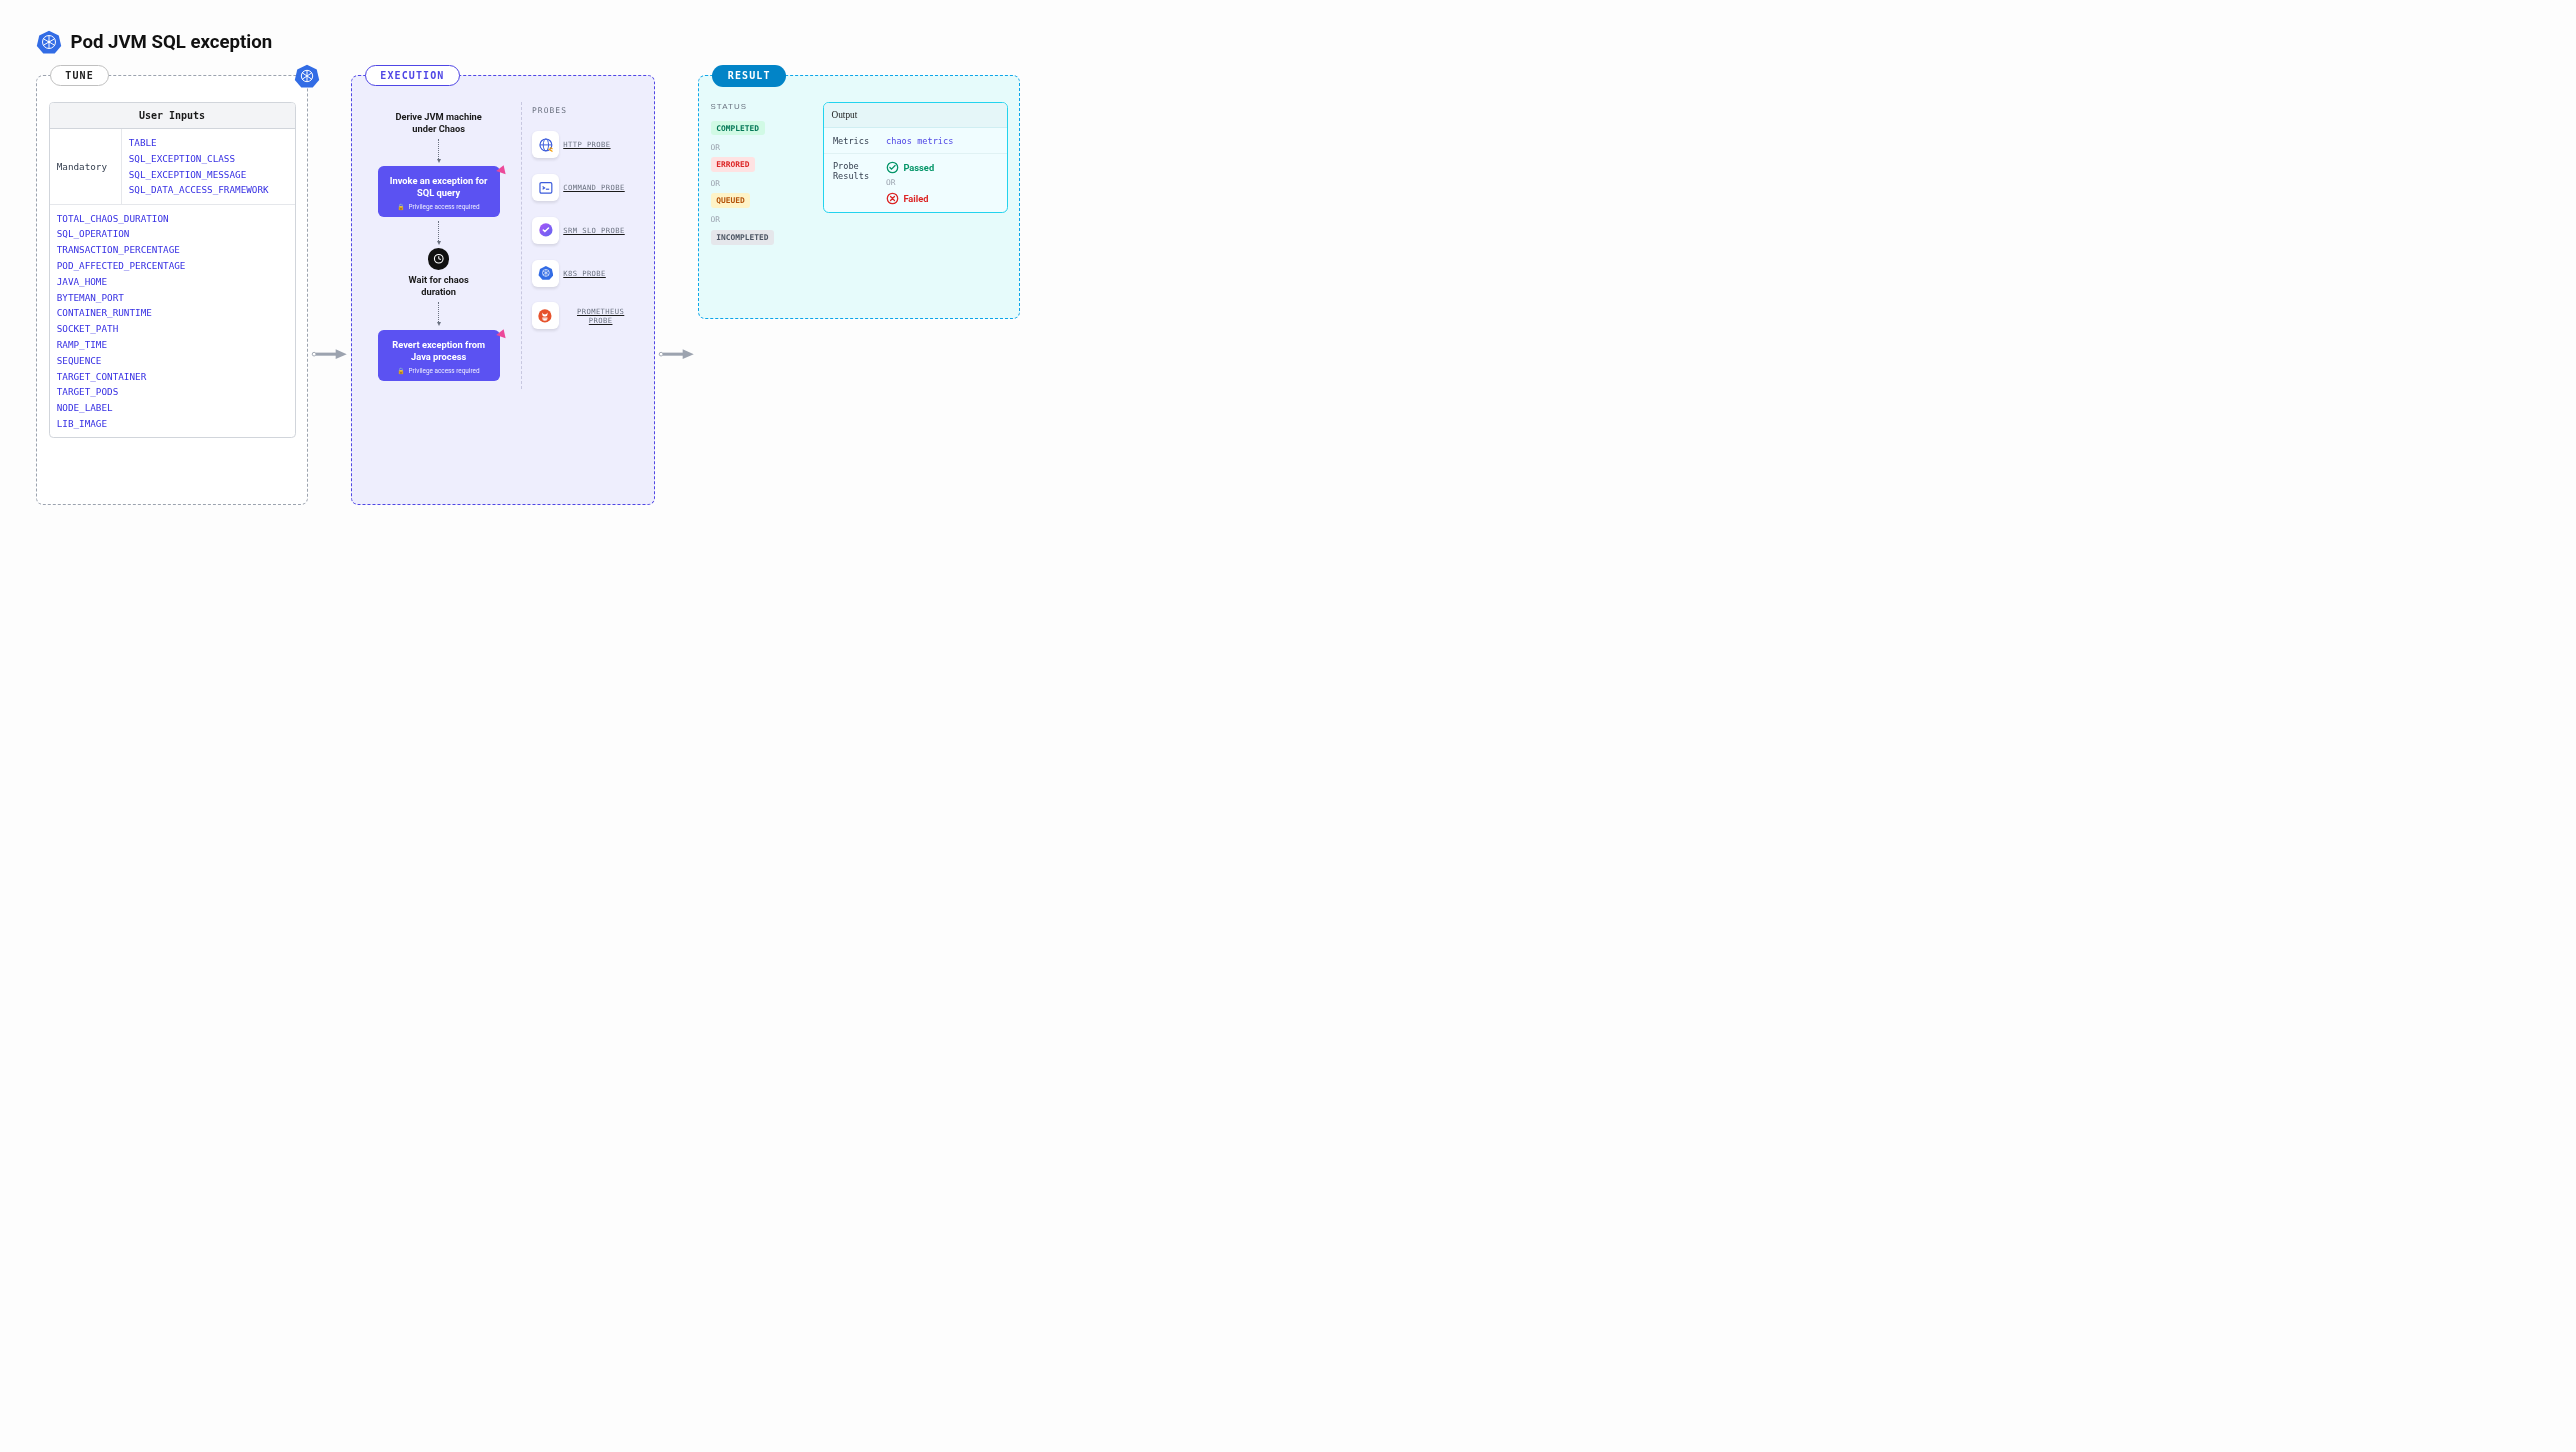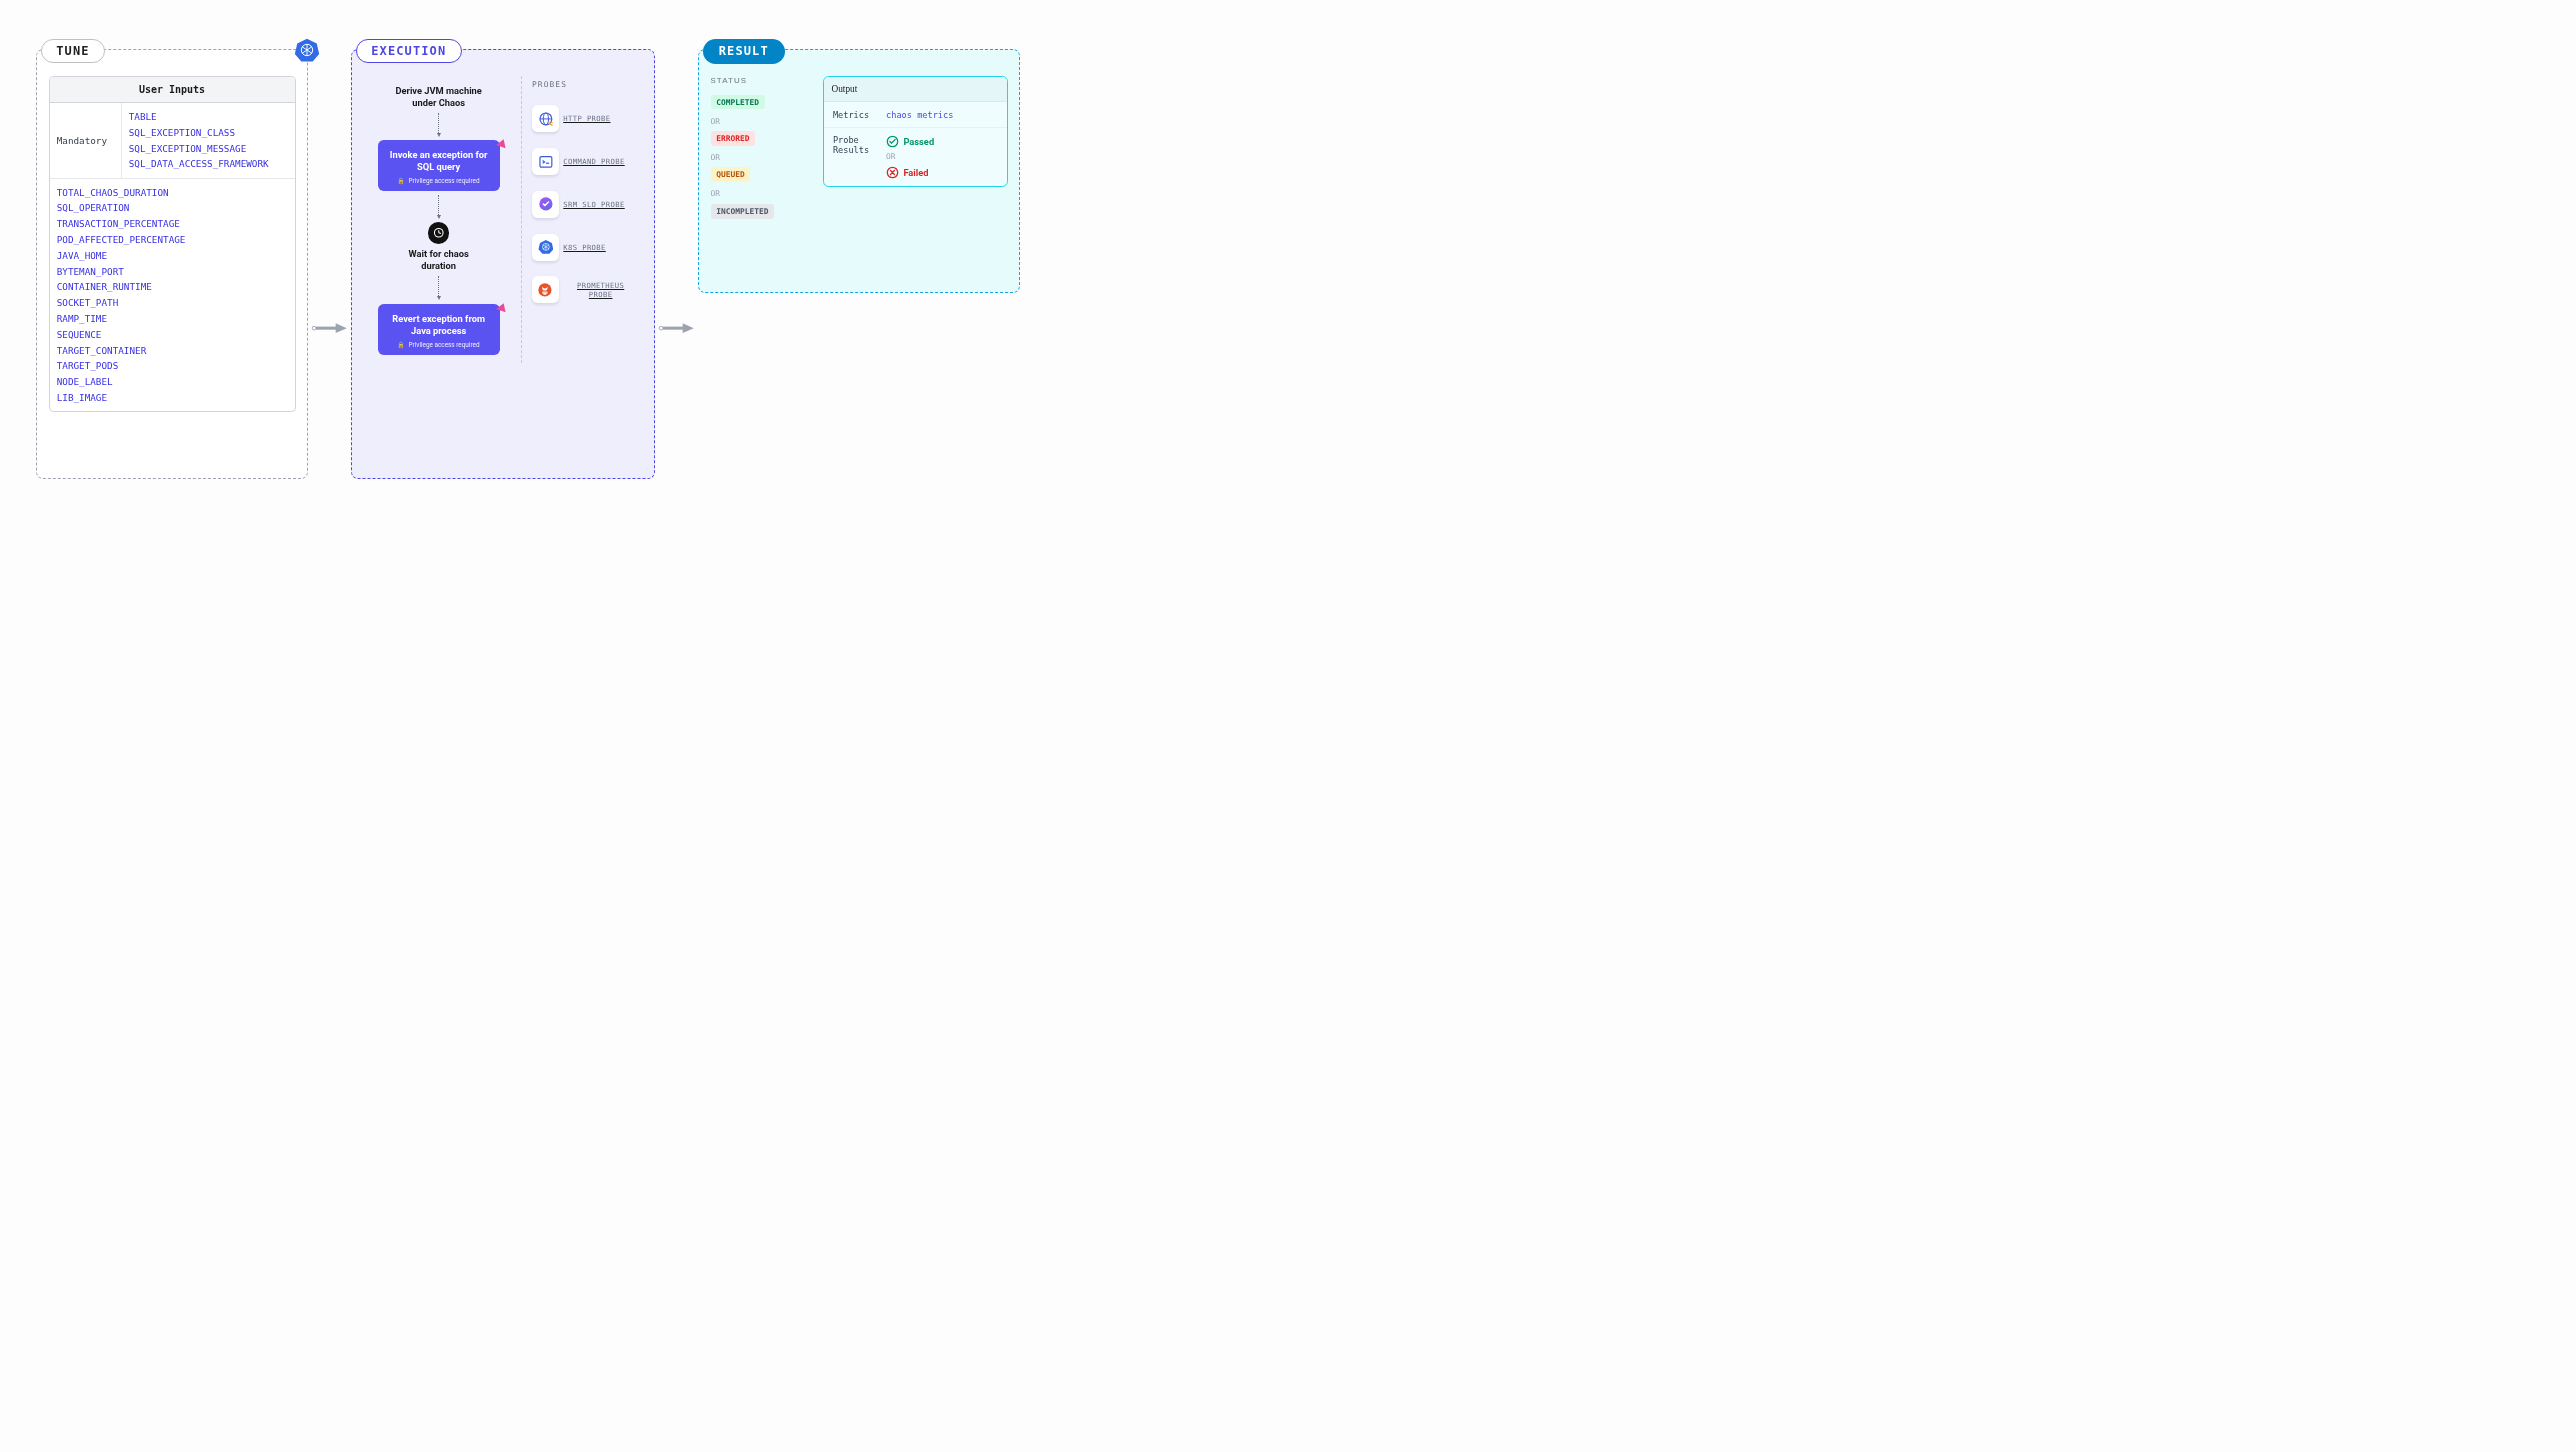--- a/index.html
+++ b/index.html
@@ -11,21 +11,21 @@
 .k8s-badge { width: 26px; height: 26px; display: flex; align-items: center; justify-content: center; }
 .title { font-size: 18.6px; font-weight: 700; color: #111; }
 
 .diagram { display: flex; align-items: flex-start; gap: 0; }
 
 .panel { border: 1.4px dashed #9ca3af; border-radius: 7.2px; padding: 13px 11.5px; position: relative; background: #fff; }
 .panel-tune { width: 272px; min-height: 430px; padding-top: 26px; }
 .panel-exec { width: 304px; min-height: 430px; background: #eeeefd; border-color: #4f46e5; padding-top: 26px; padding-bottom: 21.5px; }
 .panel-result { width: 322px; min-height: 244px; background: #e6fbfb; border-color: #0ea5e9; padding-top: 26px; padding-bottom: 14.3px; padding-left: 11.5px; padding-right: 11.5px;}
 
-.pill { position: absolute; top: -11.5px; left: 4px; background: #fff; border-radius: 716px; padding: 4.3px 14.3px; font-family: "SF Mono", Monaco, Consolas, monospace; font-weight: 700; font-size: 12px; letter-spacing: 1.1px; }
+.pill { position: absolute; top: -11.5px; left: 13px; background: #fff; border-radius: 716px; padding: 4.3px 14.3px; font-family: "SF Mono", Monaco, Consolas, monospace; font-weight: 700; font-size: 10px; letter-spacing: 1.1px; }
 .pill-tune { border: 1.4px solid #c0c0c0; color: #222; }
 .pill-exec { border: 1.4px solid #4f46e5; color: #4f46e5; }
 .pill-result { background: #0284c7; color: #fff; border: none; padding: 5.7px 15.8px; }
 
 .inputs-card { border: 1.1px solid #d1d5db; border-radius: 4.3px; overflow: hidden; }
 .inputs-header { background: #f3f4f6; text-align: center; padding: 7.2px; font-family: "SF Mono", Monaco, Consolas, monospace; font-weight: 600; border-bottom: 0.7px solid #d1d5db; font-size: 10px; }
 .inputs-row { display: flex; border-bottom: 0.7px solid #e5e7eb; }
 .inputs-row:last-child { border-bottom: none; }
 .inputs-label { width: 72px; padding: 8.6px 7.2px; font-family: "SF Mono", Monaco, Consolas, monospace; font-size: 9.3px; color: #374151; display:flex; align-items:center; border-right: 0.7px solid #e5e7eb;}
 .inputs-vals { flex: 1; padding: 5.7px 7.2px; }
@@ -80,20 +80,38 @@
 .pr-col { display:flex; flex-direction:column; gap:4.3px;}
 .pr-item { display:flex; align-items:center; gap:4.3px; font-weight:700; font-size:9.3px;}
 .pr-passed { color:#059669; }
 .pr-failed { color:#dc2626; }
 .pr-or { font-family:"SF Mono",Monaco,Consolas,monospace; font-size:7.9px; color:#9ca3af;}
 </style>
 </head>
 <body>
 
 <div class="header">
+  <div class="title-row">
+    <div class="k8s-badge">
+      <svg viewBox="0 0 32 32" width="26" height="26">
+          <polygon points="16,2 28,8 31,21 23,30 9,30 1,21 4,8" fill="#326ce5"></polygon>
+          <circle cx="16" cy="16" r="8" fill="none" stroke="#fff" stroke-width="1.2"></circle>
+          <g stroke="#fff" stroke-width="1.2">
+            <line x1="16" y1="16" x2="16" y2="8"></line>
+            <line x1="16" y1="16" x2="23" y2="12"></line>
+            <line x1="16" y1="16" x2="23" y2="20"></line>
+            <line x1="16" y1="16" x2="16" y2="24"></line>
+            <line x1="16" y1="16" x2="9" y2="20"></line>
+            <line x1="16" y1="16" x2="9" y2="12"></line>
+          </g>
+          <circle cx="16" cy="16" r="1.6" fill="#fff"></circle>
+        </svg>
+    </div>
+    <h1 class="title">Pod JVM SQL exception</h1>
+  </div>
 </div>
 
 <div class="diagram">
 
   <div class="panel panel-tune">
     <div class="pill pill-tune">TUNE</div>
     <div class="k8s-connector">
       <svg viewBox="0 0 32 32" width="26" height="26">
           <polygon points="16,2 28,8 31,21 23,30 9,30 1,21 4,8" fill="#326ce5"></polygon>
           <circle cx="16" cy="16" r="7" fill="none" stroke="#fff" stroke-width="1.2"></circle>

